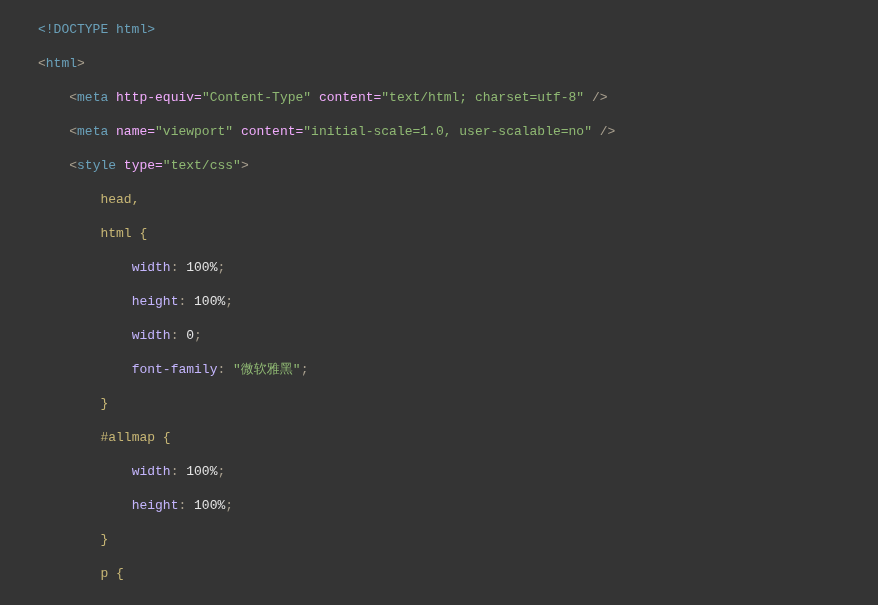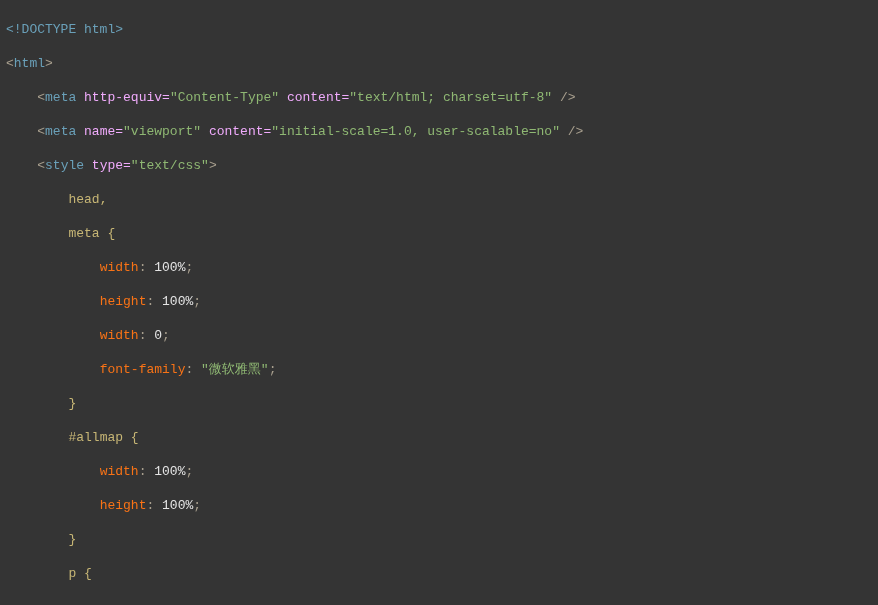--- a/index.html
+++ b/index.html
@@ -11,41 +11,41 @@
     line-height: 17px;
     color: #d0d0d0;
     width: 878px;
     height: 605px;
     overflow: hidden;
   }
   .editor {
     padding: 4px 0 4px 6px;
     white-space: pre;
   }
-  .line { display: block; }
+  .line { display: block; margin-left: 32px; }
   .tag-bracket { color: #a89f8e; }
   .tag-name    { color: #6aa0b9; }
   .attr-name   { color: #f0abfc; }
   .attr-value  { color: #8fb873; }
   .css-sel     { color: #c7b675; }
-  .css-prop    { color: #f97316; }
+  .css-prop    { color: #c4b5fd; }
   .css-num     { color: #e5e5e5; }
   .css-punc    { color: #a89f8e; }
 </style>
 </head>
 <body>
 
 <div class="editor">
 <span class="line"><span class="tag-name">&lt;!DOCTYPE html&gt;</span></span>
 <span class="line"><span class="tag-bracket">&lt;</span><span class="tag-name">html</span><span class="tag-bracket">&gt;</span></span>
 <span class="line">    <span class="tag-bracket">&lt;</span><span class="tag-name">meta </span><span class="attr-name">http-equiv=</span><span class="attr-value">"Content-Type"</span><span class="attr-name"> content=</span><span class="attr-value">"text/html; charset=utf-8"</span><span class="tag-bracket"> /&gt;</span></span>
 <span class="line">    <span class="tag-bracket">&lt;</span><span class="tag-name">meta </span><span class="attr-name">name=</span><span class="attr-value">"viewport"</span><span class="attr-name"> content=</span><span class="attr-value">"initial-scale=1.0, user-scalable=no"</span><span class="tag-bracket"> /&gt;</span></span>
 <span class="line">    <span class="tag-bracket">&lt;</span><span class="tag-name">style </span><span class="attr-name">type=</span><span class="attr-value">"text/css"</span><span class="tag-bracket">&gt;</span></span>
 <span class="line">        <span class="css-sel">head,</span></span>
-<span class="line">        <span class="css-sel">meta {</span></span>
+<span class="line">        <span class="css-sel">html {</span></span>
 <span class="line">            <span class="css-prop">width</span><span class="css-punc">: </span><span class="css-num">100%</span><span class="css-punc">;</span></span>
 <span class="line">            <span class="css-prop">height</span><span class="css-punc">: </span><span class="css-num">100%</span><span class="css-punc">;</span></span>
 <span class="line">            <span class="css-prop">width</span><span class="css-punc">: </span><span class="css-num">0</span><span class="css-punc">;</span></span>
 <span class="line">            <span class="css-prop">font-family</span><span class="css-punc">: </span><span class="attr-value">"微软雅黑"</span><span class="css-punc">;</span></span>
 <span class="line">        <span class="css-sel">}</span></span>
 <span class="line">        <span class="css-sel">#allmap {</span></span>
 <span class="line">            <span class="css-prop">width</span><span class="css-punc">: </span><span class="css-num">100%</span><span class="css-punc">;</span></span>
 <span class="line">            <span class="css-prop">height</span><span class="css-punc">: </span><span class="css-num">100%</span><span class="css-punc">;</span></span>
 <span class="line">        <span class="css-sel">}</span></span>
 <span class="line">        <span class="css-sel">p {</span></span>

